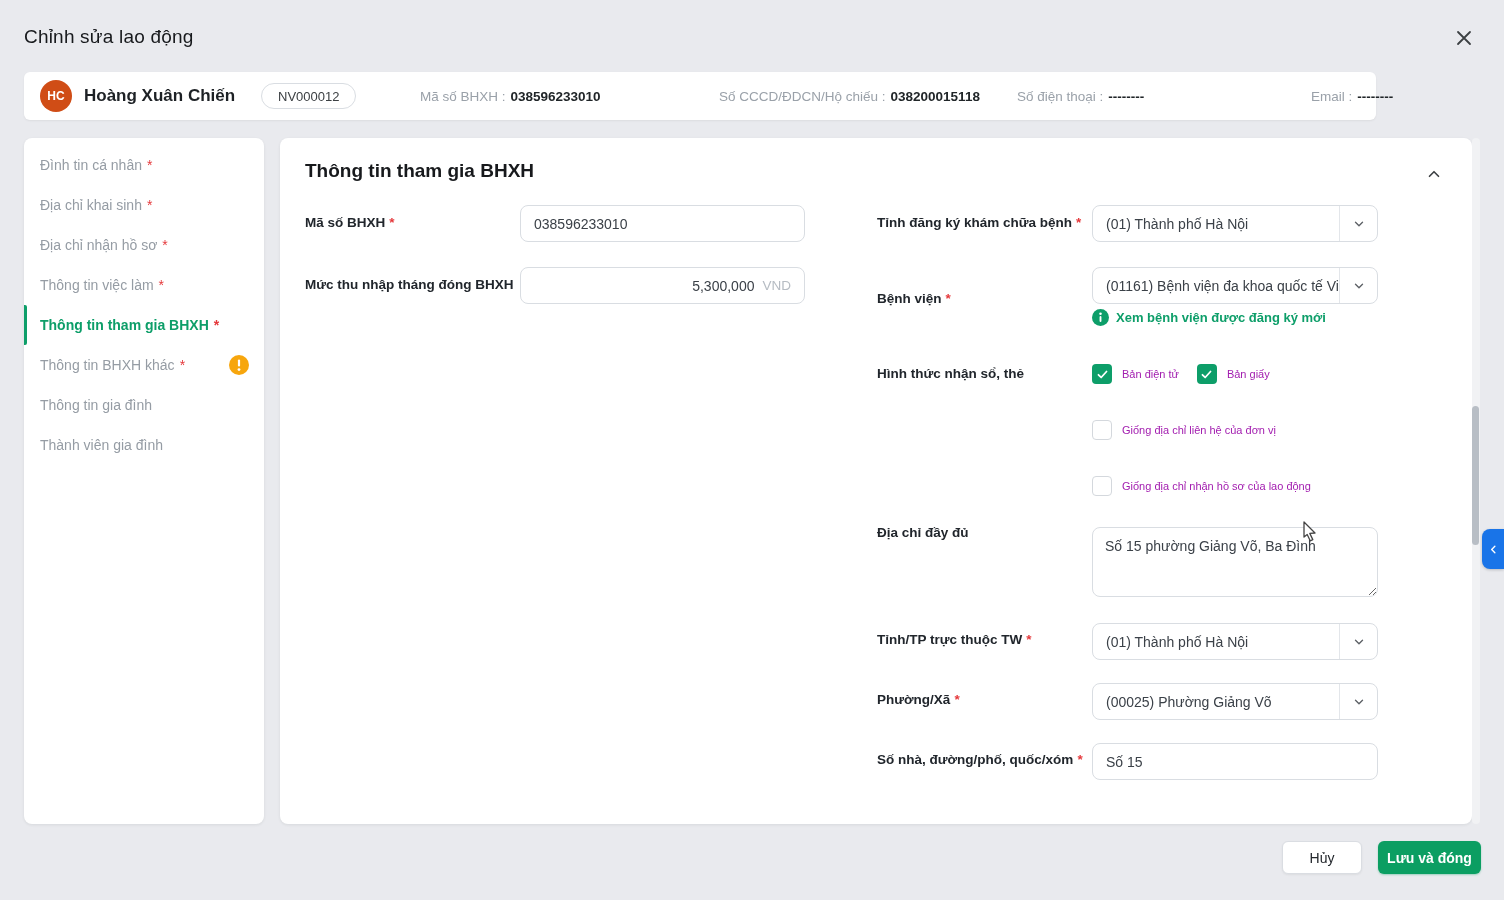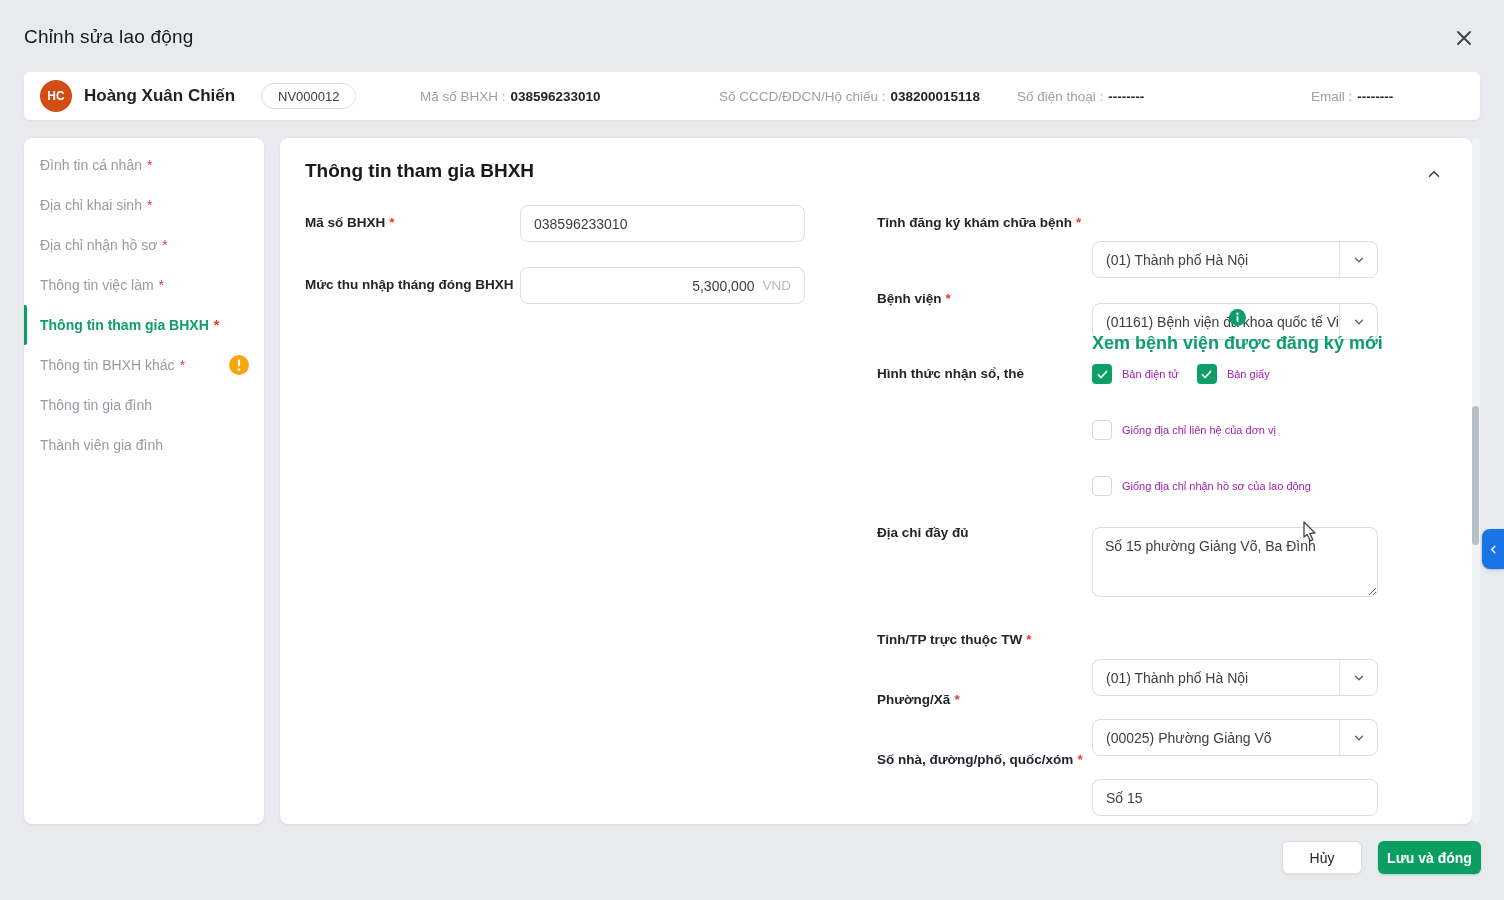--- a/index.html
+++ b/index.html
@@ -8,21 +8,21 @@
     font-family:"Liberation Sans","DejaVu Sans",sans-serif;
     background:#e9eaee; color:#21262c; overflow:hidden; position:relative;
   }
   .abs { position:absolute; }
 
   
   .page-title { left:24px; top:26px; font-size:19px; font-weight:400; color:#17191c; letter-spacing:.2px; }
   .close-btn { right:28px; top:28px; width:24px; height:24px; display:flex; align-items:center; justify-content:center; cursor:pointer; }
 
   
-  .emp-card { left:24px; top:72px; width:1456px; height:48px; background:#fff; border-radius:6px;
+  .emp-card { left:24px; top:72px; width:1352px; height:48px; background:#fff; border-radius:6px;
               box-shadow:0 1px 2px rgba(60,64,67,.08); }
   .avatar { left:16px; top:8px; width:32px; height:32px; border-radius:50%; background:#d04d16;
             color:#fff; font-size:12px; font-weight:700; display:flex; align-items:center; justify-content:center; }
   .emp-name { left:60px; top:0; height:48px; display:flex; align-items:center; font-size:17px; font-weight:700; color:#1d2125; }
   .emp-badge { left:237px; top:11px; height:26px; padding:0 16px; border:1px solid #d9dde2; border-radius:999px;
                display:flex; align-items:center; font-size:13px; color:#3c4043; background:#fff; }
   .emp-info { top:0; height:48px; display:flex; align-items:center; font-size:13.5px; white-space:nowrap; }
   .emp-info .lbl { color:#9aa1a9; margin-right:5px; }
   .emp-info .val { color:#202528; font-weight:700; }
   .pos-info0 { left:396px; } .pos-info1 { left:695px; } .pos-info2 { left:993px; } .pos-info3 { left:1287px; }
@@ -51,32 +51,32 @@
     background:#fff; border:1px solid #d9dde2; border-radius:8px; font-size:14px; color:#3b4148;
   }
   .tb { height:37px; display:flex; align-items:center; padding:0 13px; }
   .tb.money { justify-content:flex-end;align-items:center; }
   .tb .suffix { color:#b6bcc3; margin-left:8px; font-size:13.5px; }
   .sel { height:37px; display:flex; align-items:stretch; cursor:pointer; overflow:hidden; }
   .sel .sel-val { flex:1; display:flex; align-items:center; padding:0 13px; white-space:nowrap; overflow:hidden; text-overflow:ellipsis; }
   .sel .sel-btn { width:38px; border-left:1px solid #e3e6ea; display:flex; align-items:center; justify-content:center; flex:0 0 38px; }
   .ta { width:286px; height:70px; padding:9px 12px; resize:both; font-family:inherit; line-height:1.35; color:#3b4148; }
 
-  .green-link { display:flex; align-items:center; gap:7px; color:#0d9e69; font-size:18px; font-weight:700; cursor:pointer;flex-direction:column; }
+  .green-link { display:flex; align-items:center; gap:7px; color:#0d9e69; font-size:13px; font-weight:700; cursor:pointer; }
 
   .cb-row { display:flex; align-items:center; gap:10px; cursor:pointer; }
   .cb { width:20px; height:20px; border-radius:4px; flex:0 0 20px; display:flex; align-items:center; justify-content:center; }
   .cb.on { background:#0d9e69; }
   .cb.off { background:#fff; border:1px solid #d4d8dd; }
   .cb-label { font-size:11px; color:#a21caf; }
   .gap28 { margin-right:18px; }
 
   
   .lc-label { left:25px; } .lc-field { left:240px; width:285px; }
-  .rc-label { left:597px; } .rc-field { left:812px; width:286px;margin-top:36px; }
+  .rc-label { left:597px; } .rc-field { left:812px; width:286px; }
 
   
   .btn { height:33px; border-radius:6px; font-size:14px; display:flex; align-items:center; justify-content:center; cursor:pointer; }
   .btn-cancel { left:1282px; top:841px; width:80px; background:#fff; border:1px solid #dadde2; color:#23272c;
                 box-shadow:0 1px 2px rgba(60,64,67,.08); }
   .btn-save { left:1378px; top:841px; width:103px; background:#0b9e62; color:#fff; font-weight:600;
               box-shadow:0 1px 2px rgba(11,158,98,.35); }
 
   
   .scroll-track { left:1472px; top:138px; width:8px; height:686px; background:#f1f2f4; border-radius:4px; }

